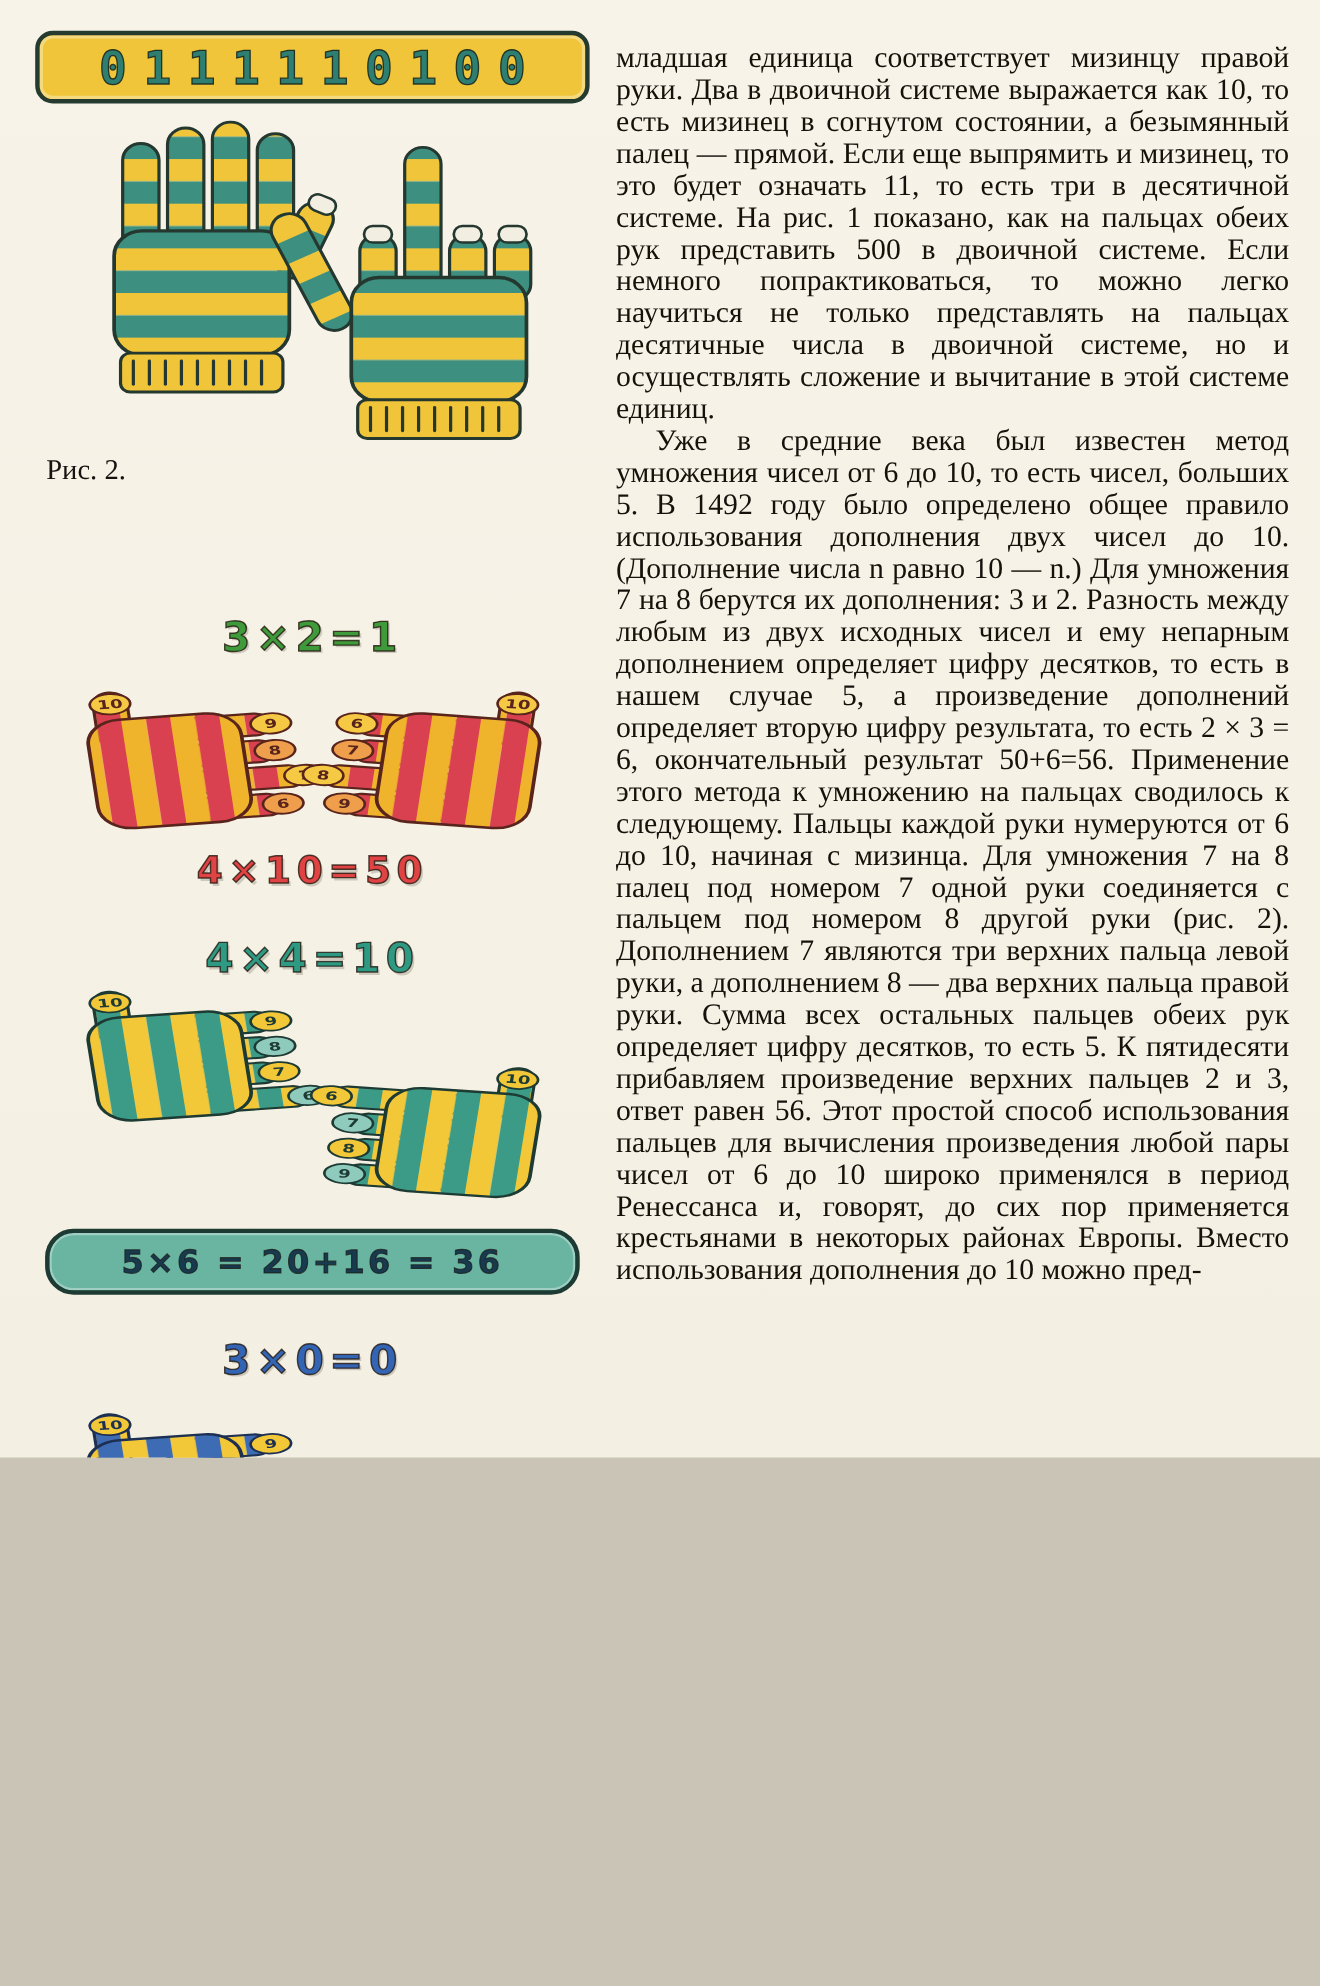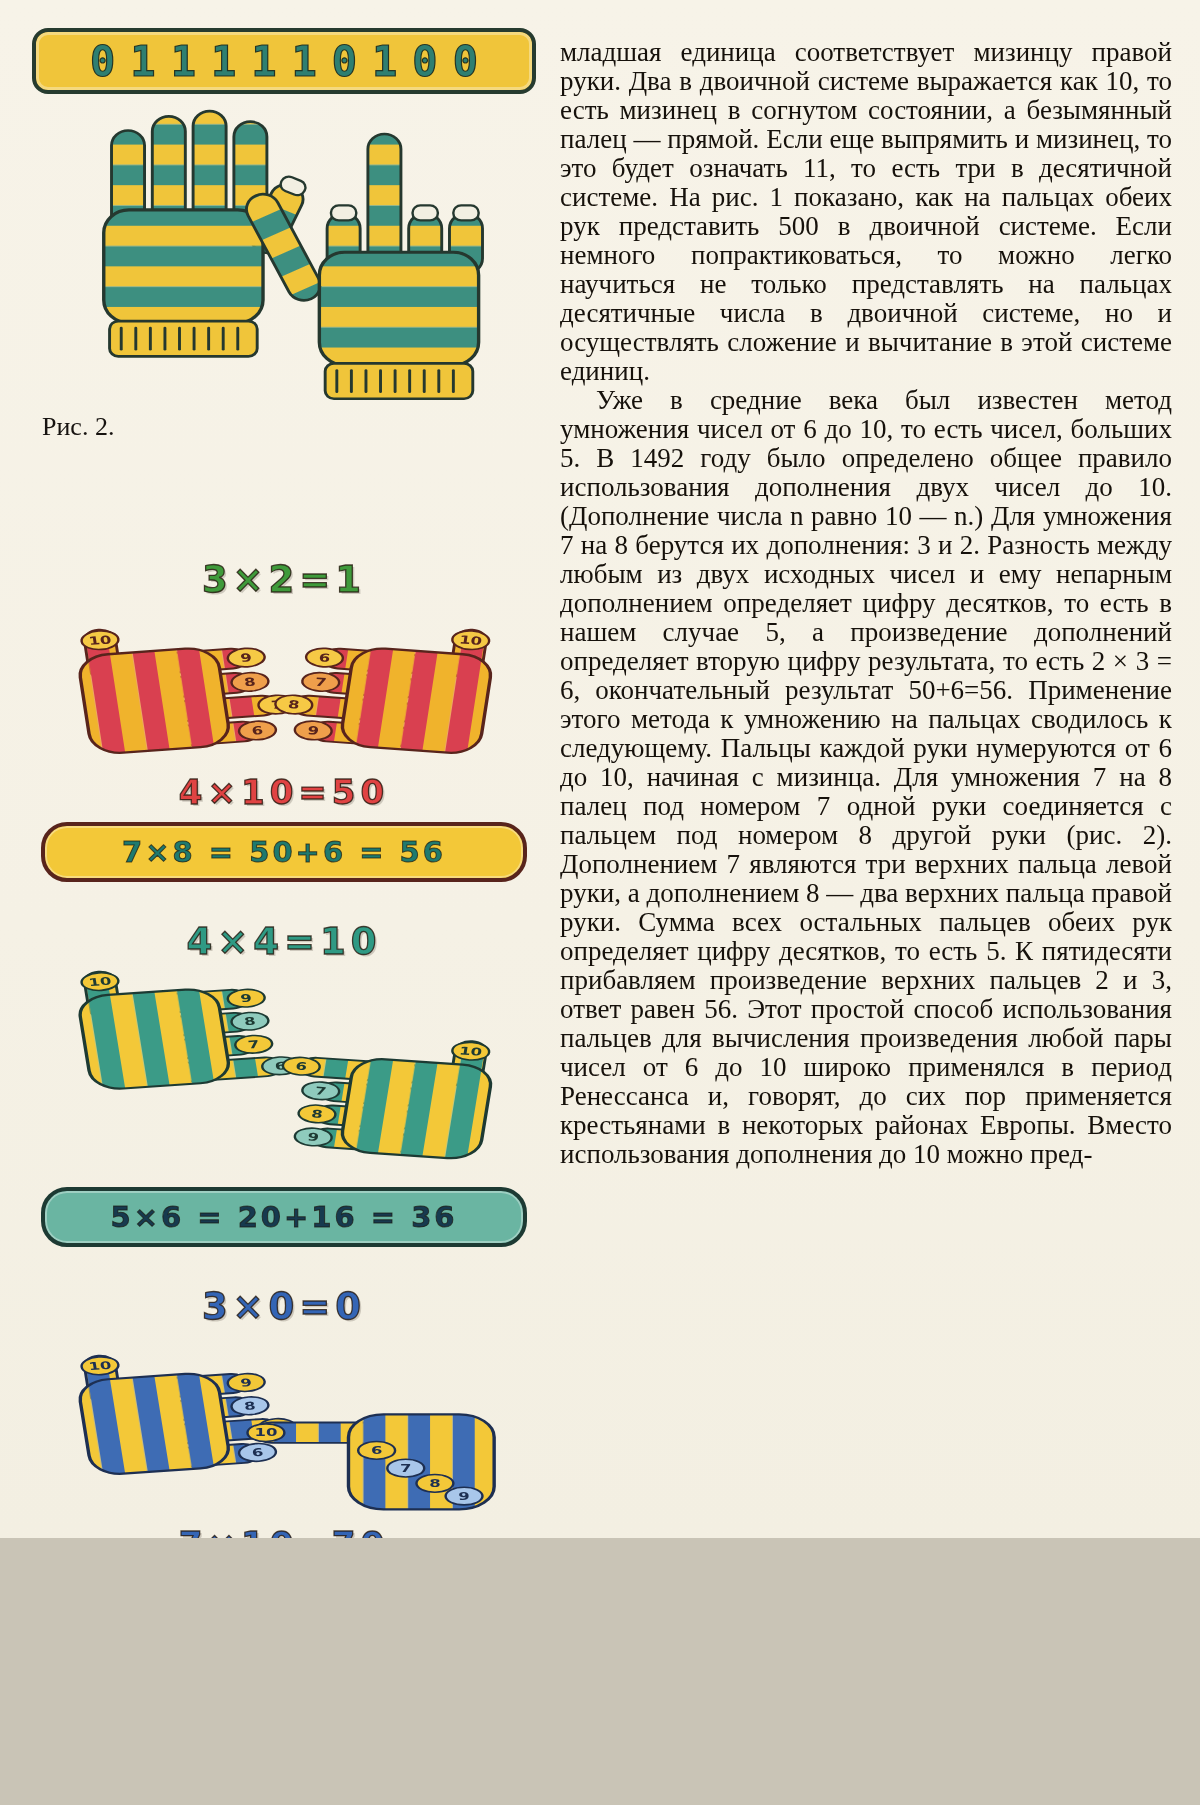--- a/index.html
+++ b/index.html
@@ -1,17 +1,17 @@
 <!DOCTYPE html>
 <html><head>
 <meta charset="utf-8">
 <style>
   html,body{margin:0;padding:0;}
   body{background:#c9c4b6;font-family:"Liberation Serif",serif;}
-  .page{position:relative;width:1200px;height:1538px;margin:0 auto;
+  .page{position:relative;width:1200px;height:1325px;margin:0 auto;
         background:linear-gradient(180deg,#f7f3e8 0%,#f5f1e5 60%,#f3efe2 100%);
         overflow:hidden;color:#181310;}
   .left-col{position:absolute;left:28px;top:22px;width:512px;}
   .right-col{position:absolute;left:560px;top:38px;width:612px;}
 
   .body-text{margin:0;font-size:27px;line-height:29px;text-align:justify;color:#16110b;}
   .body-text.indent{text-indent:36px;}
 
   .digit-banner{height:58px;margin:6px 4px 0 4px;border:4px solid #263b2f;border-radius:16px;
         display:flex;align-items:center;justify-content:center;
@@ -146,23 +146,20 @@
               <text x="299" y="96" text-anchor="middle" font-size="17" font-weight="bold" fill="#58241c" font-family="DejaVu Sans, sans-serif">6</text>
               <ellipse cx="299" cy="127" rx="19" ry="14" fill="#ef9f4b" stroke="#58241c" stroke-width="2.5"></ellipse>
               <text x="299" y="133" text-anchor="middle" font-size="17" font-weight="bold" fill="#58241c" font-family="DejaVu Sans, sans-serif">7</text>
               <ellipse cx="275" cy="164" rx="19" ry="14" fill="#f6c945" stroke="#58241c" stroke-width="2.5"></ellipse>
               <text x="275" y="170" text-anchor="middle" font-size="17" font-weight="bold" fill="#58241c" font-family="DejaVu Sans, sans-serif">8</text>
               <ellipse cx="299" cy="201" rx="19" ry="14" fill="#ef9f4b" stroke="#58241c" stroke-width="2.5"></ellipse>
               <text x="299" y="207" text-anchor="middle" font-size="17" font-weight="bold" fill="#58241c" font-family="DejaVu Sans, sans-serif">9</text>
             </g>
           </svg>
         <div class="eq mid-eq" id="p0-mid" style="color: rgb(224, 67, 67);">4×10=50</div>
-        <div class="banner-eq" id="p0-banner" style="background: rgb(243, 200, 56); border-color: rgb(88, 36, 28);">
-          <span style="color: rgb(31, 122, 110);">7×8 = 50+6 = 56</span>
-        </div>
       </div>
 
       <div class="panel">
         <div class="eq top-eq" id="p1-top" style="color: rgb(47, 154, 132);">4×4=10</div>
         <svg id="p1-svg" class="svg-b" viewBox="0 0 520 335" preserveAspectRatio="none">
             <defs>
               <pattern id="pp1" width="46" height="46" patternUnits="userSpaceOnUse" patternTransform="rotate(90)">
                 <rect x="0" y="0" width="46" height="23" fill="#3b9b87"></rect>
                 <rect x="0" y="23" width="46" height="23" fill="#f3c838"></rect>
               </pattern>

